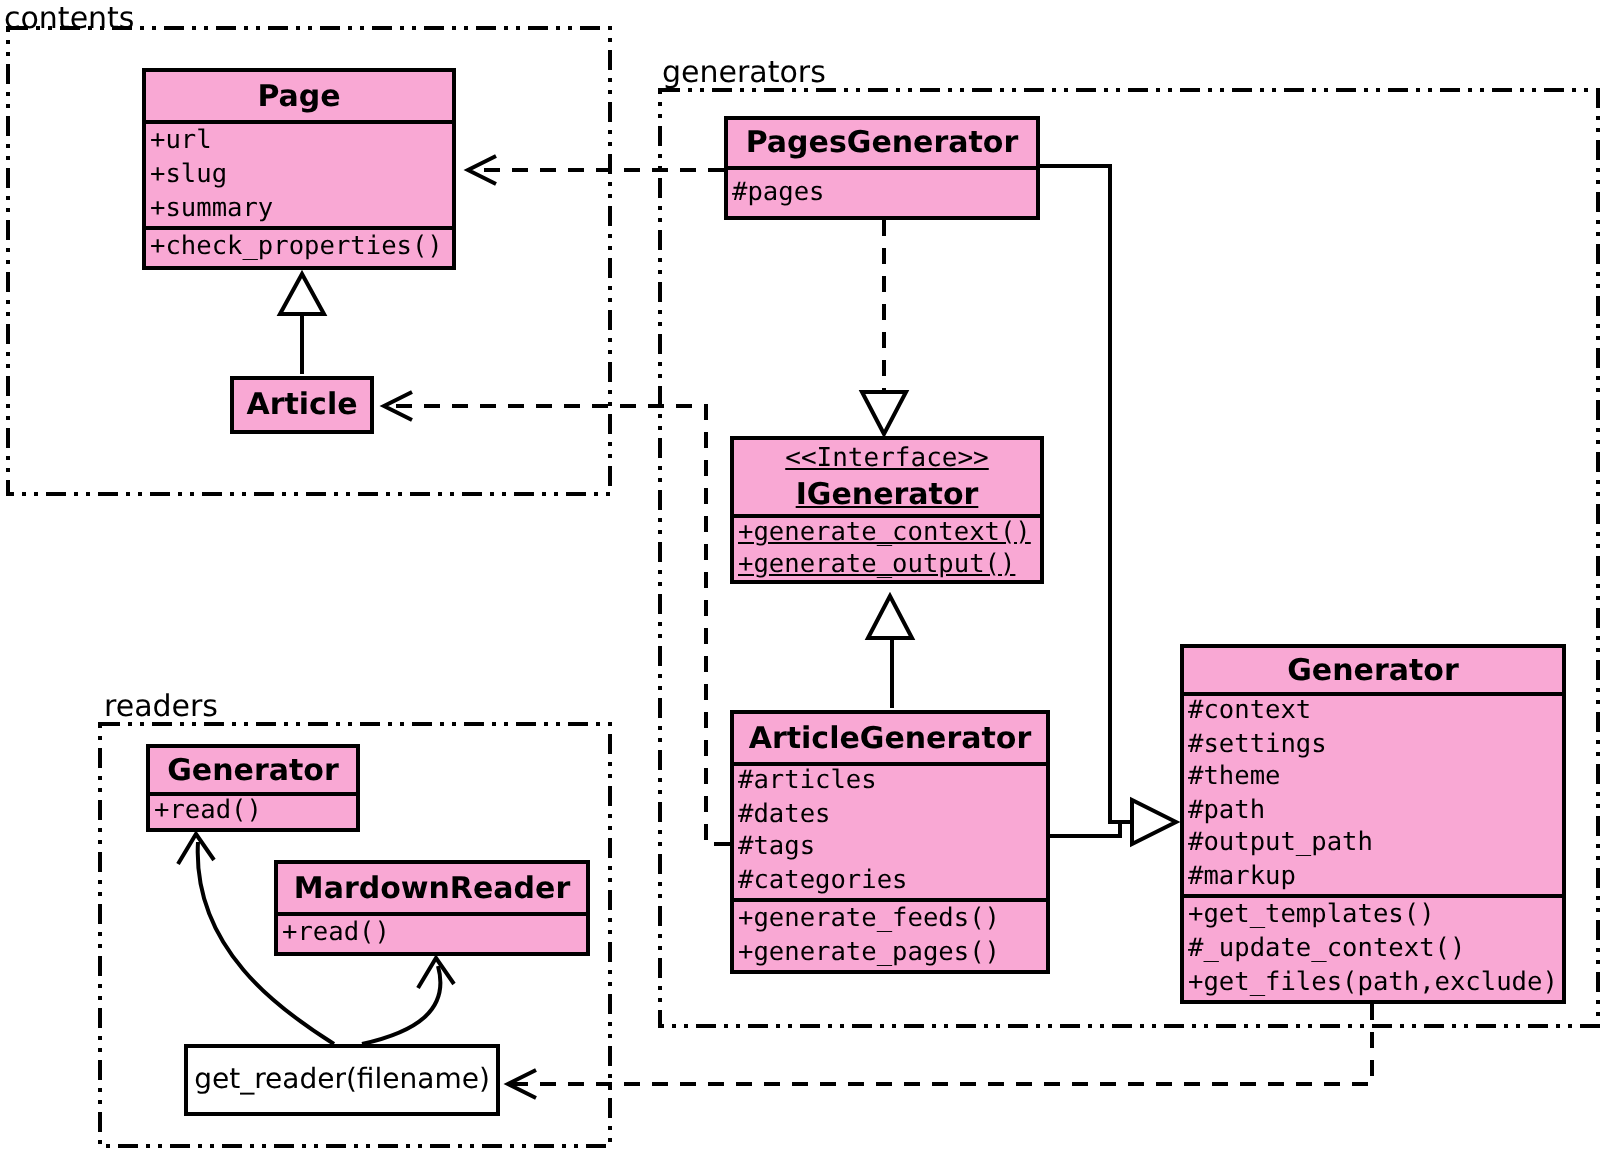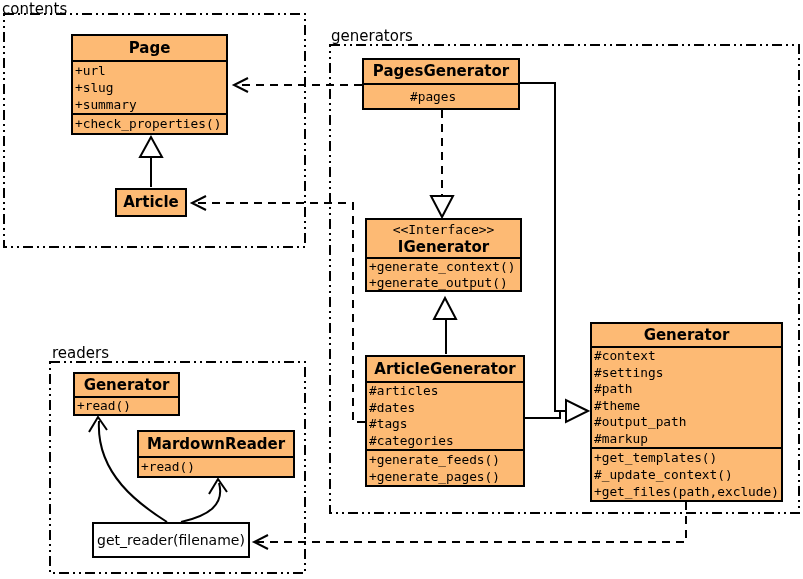--- a/index.html
+++ b/index.html
@@ -16,21 +16,21 @@
   .pkg-label{
     position:absolute;
     font-size:15px;line-height:16px;color:#000;
     white-space:nowrap;
   }
 
   
   .cls{
     position:absolute;
     border:2px solid #000;
-    background:#fdba74;
+    background:#f9a8d4;
     box-sizing:border-box;
     color:#000;
   }
   .cls-title{
     font-weight:bold;font-size:15px;text-align:center;
     white-space:nowrap;overflow:hidden;
   }
   .stereo{
     font-family:"DejaVu Sans Mono",monospace;
     font-size:13px;text-align:center;font-weight:normal;
@@ -111,25 +111,25 @@
     </div>
   </div>
 
   <div class="cls" style="left:115px;top:188px;width:72px;">
     <div class="cls-title" style="height:25px;line-height:25px;">Article</div>
   </div>
 
   <div class="cls" style="left:362px;top:58px;width:158px;">
     <div class="cls-title" style="height:23px;line-height:23px;">PagesGenerator</div>
     <div class="sec">
-      <div class="m" style="height:23px;line-height:23px;margin-left:44px;">#pages</div>
+      <div class="m" style="height:23px;line-height:23px;">#pages</div>
     </div>
   </div>
 
-  <div class="cls" style="left:365px;top:218px;width:157px;">
+  <div class="cls" style="left:365px;top:218px;width:157px;text-decoration:underline;">
     <div style="padding-top:2px;">
       <div class="stereo">&lt;&lt;Interface&gt;&gt;</div>
       <div class="cls-title" style="height:20px;line-height:20px;">IGenerator</div>
     </div>
     <div class="sec">
       <div class="m t155">+generate_context()</div>
       <div class="m t155">+generate_output()</div>
     </div>
   </div>
 
@@ -145,22 +145,22 @@
       <div class="m">+generate_feeds()</div>
       <div class="m">+generate_pages()</div>
     </div>
   </div>
 
   <div class="cls" style="left:590px;top:322px;width:193px;">
     <div class="cls-title" style="height:22px;line-height:22px;">Generator</div>
     <div class="sec">
       <div class="m t165">#context</div>
       <div class="m t165">#settings</div>
+      <div class="m t165">#theme</div>
       <div class="m t165">#path</div>
-      <div class="m t165">#theme</div>
       <div class="m t165">#output_path</div>
       <div class="m t165">#markup</div>
     </div>
     <div class="sec">
       <div class="m">+get_templates()</div>
       <div class="m">#_update_context()</div>
       <div class="m">+get_files(path,exclude)</div>
     </div>
   </div>
 

